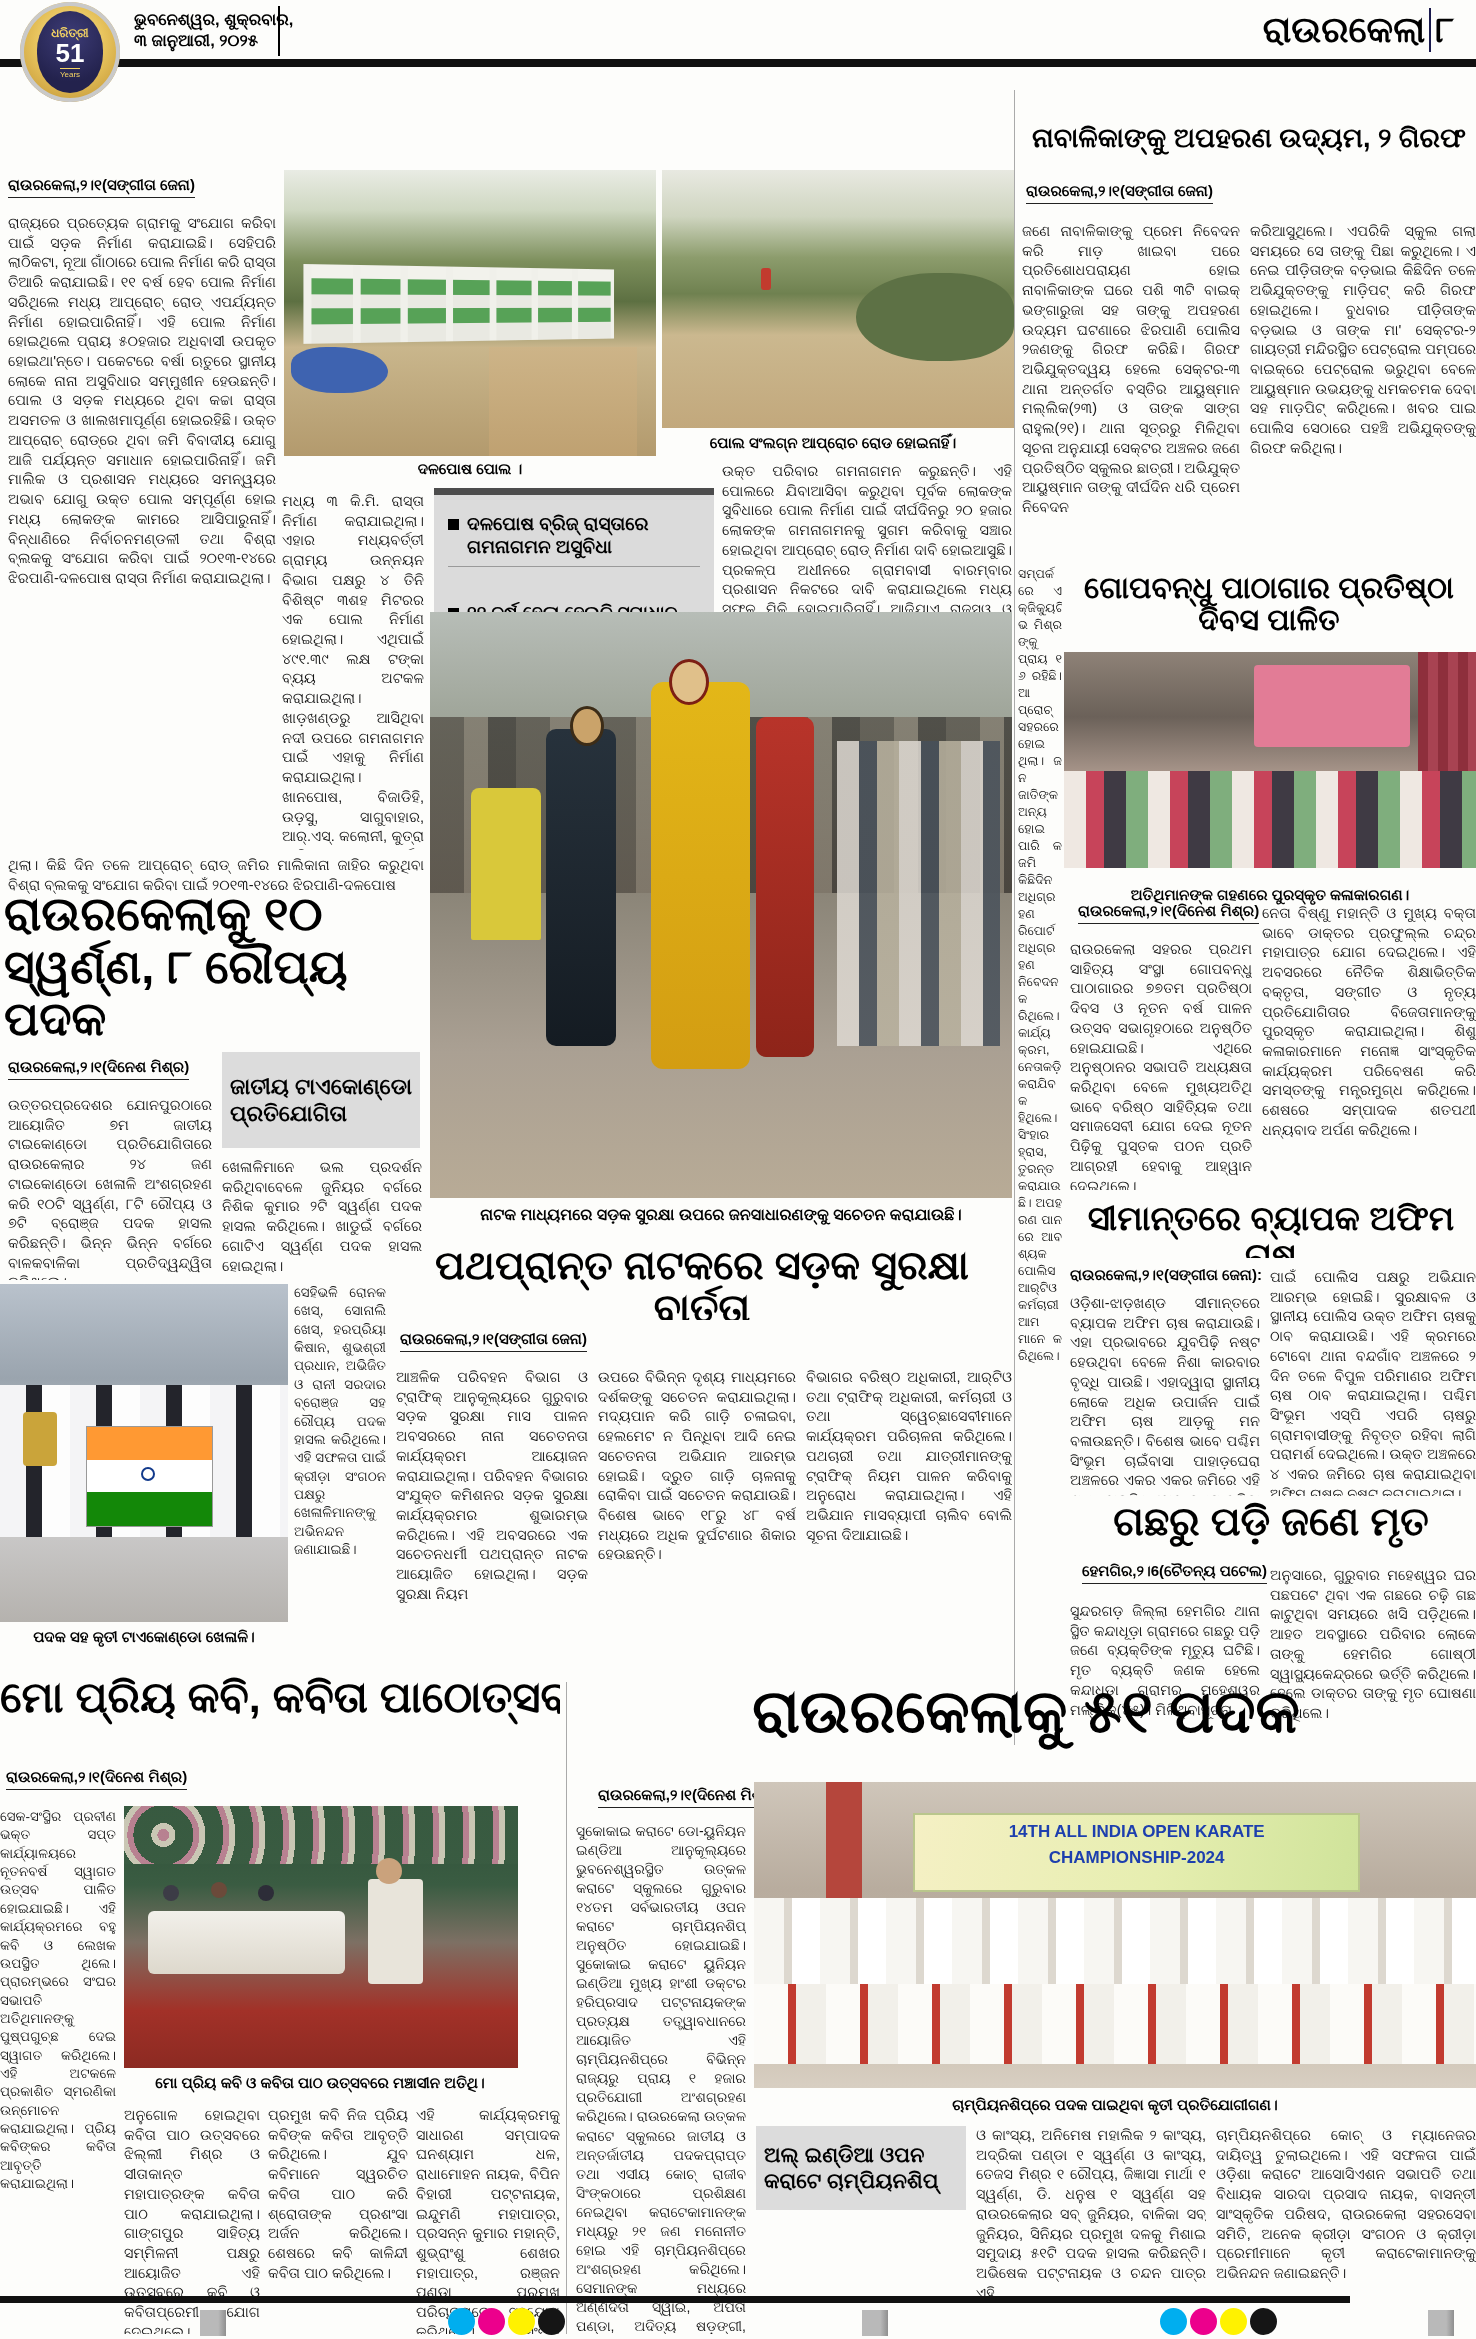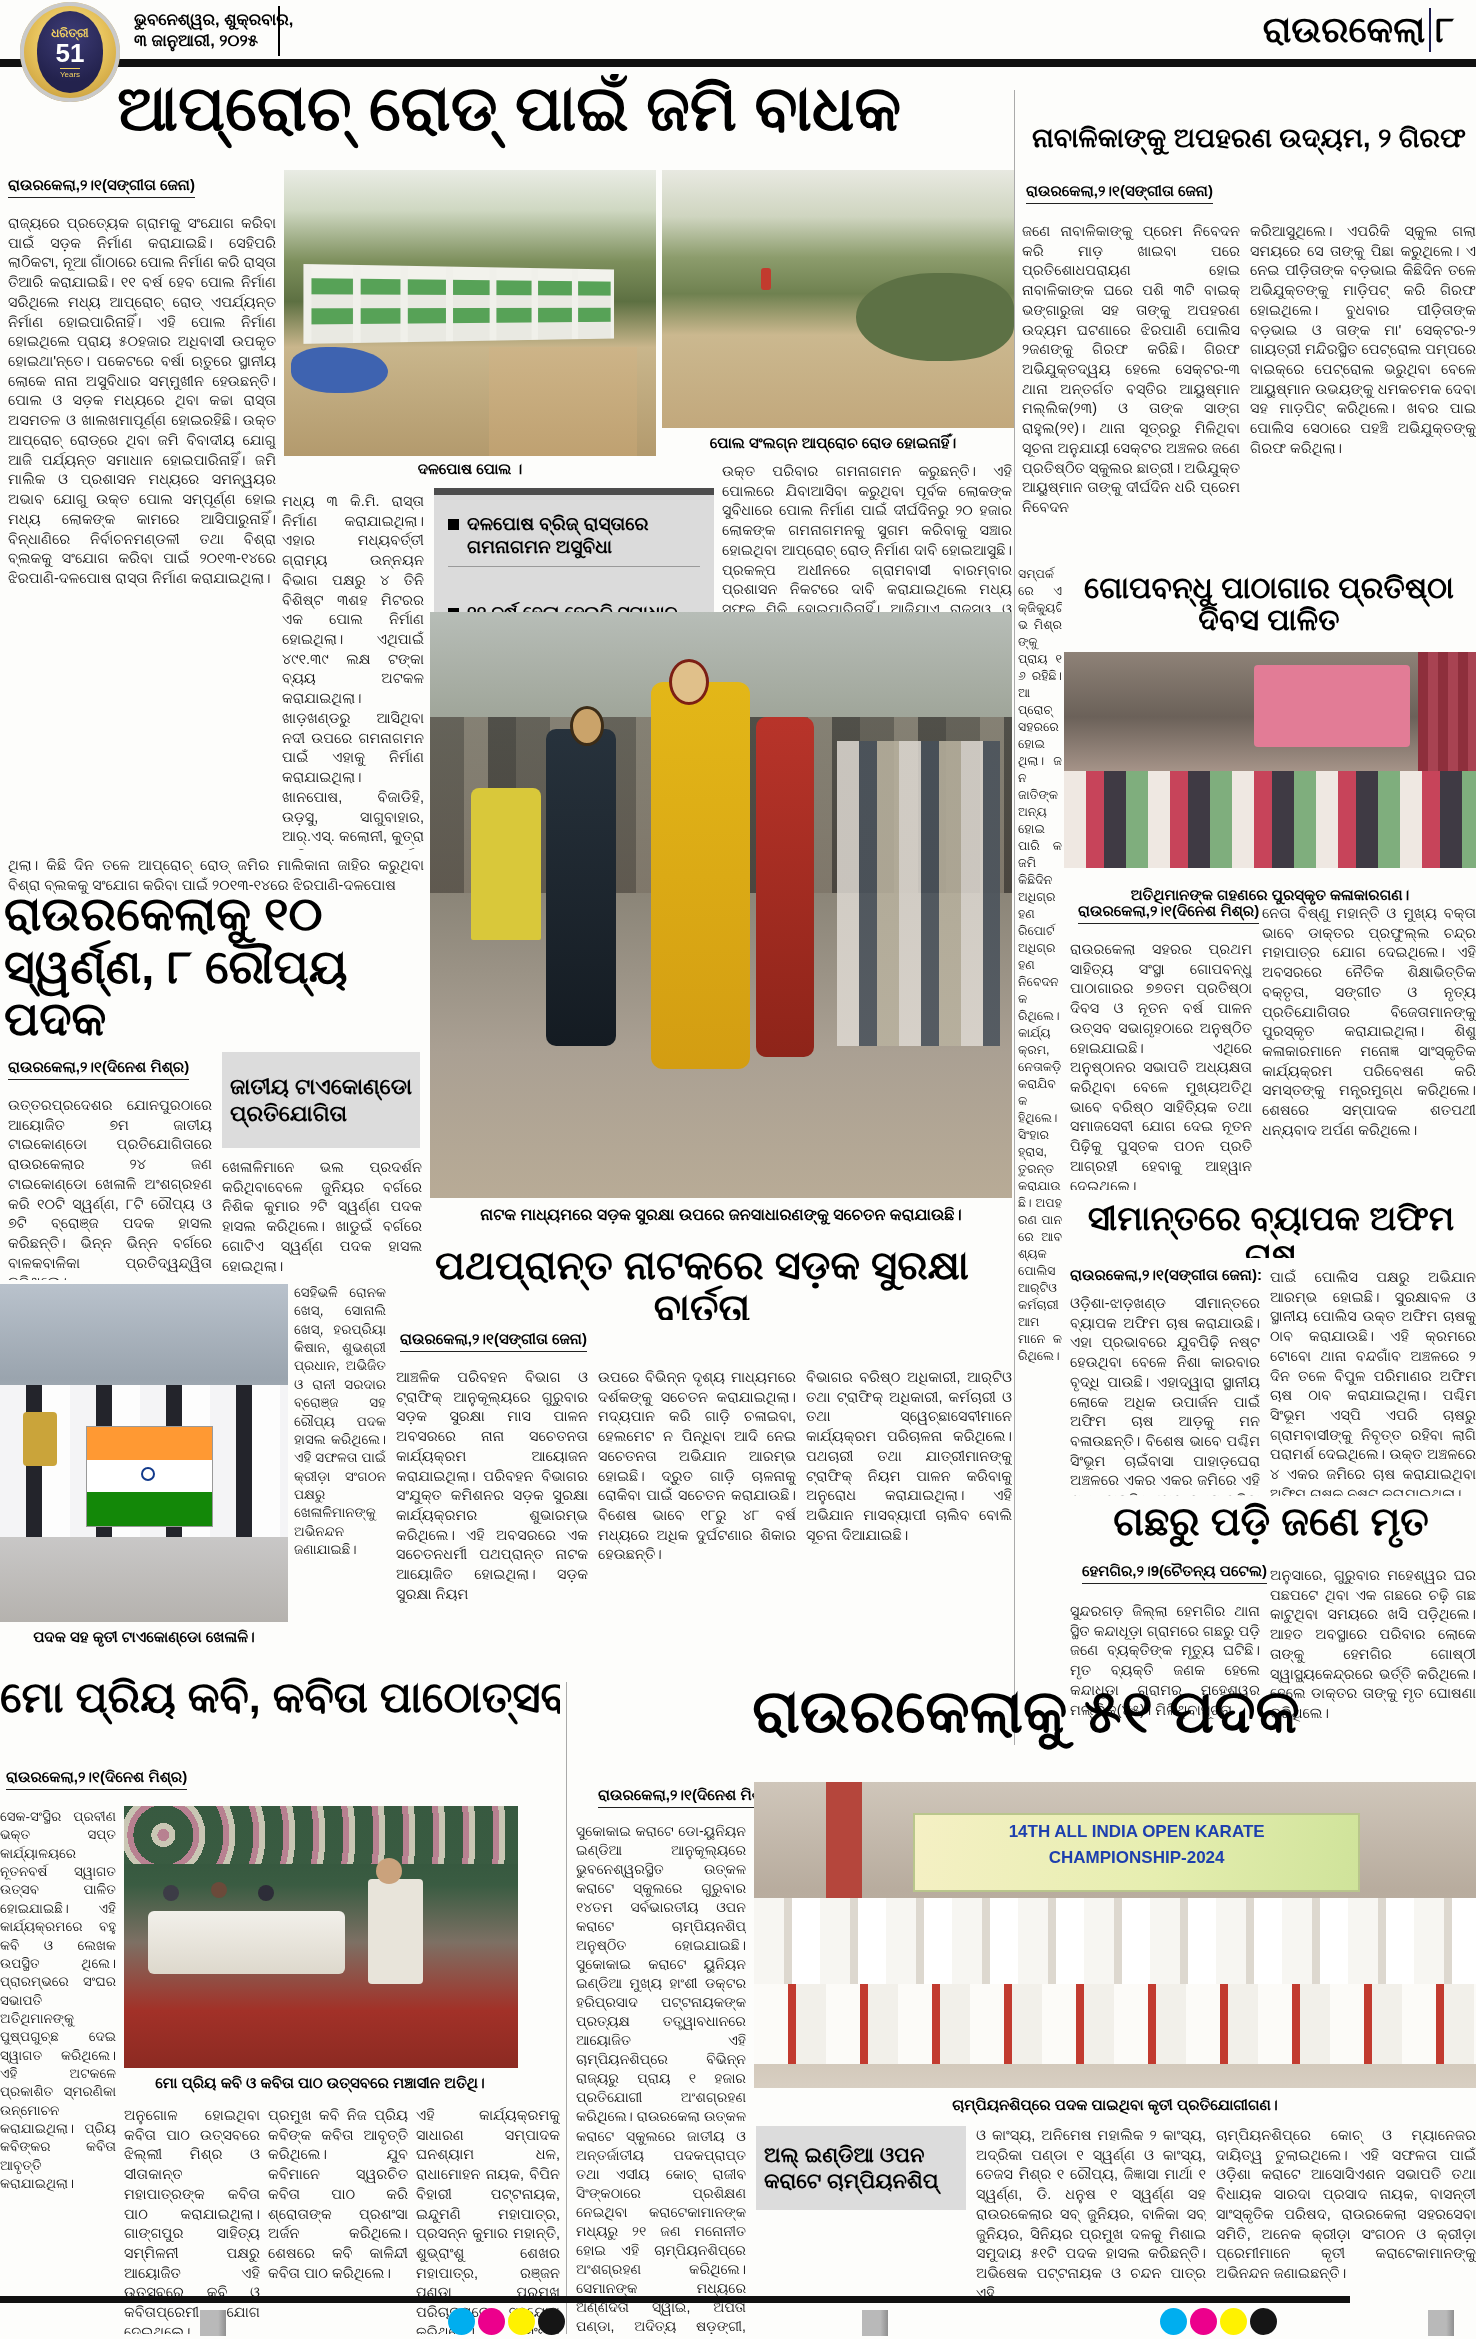--- a/index.html
+++ b/index.html
@@ -87,21 +87,20 @@
     <div>୩ ଜାନୁଆରୀ, ୨୦୨୫</div>
   </div>
   <div class="abs" style="left:278px;top:6px;width:2px;height:50px;background:#000;"></div>
   <div class="edition" style="right:22px;top:8px;">
     <div class="name">ରାଉରକେଲା</div>
     <div class="bar"></div>
     <div class="pg">୮</div>
   </div>
   <div class="hrule" style="left:0;top:59px;width:1476px;height:8px;"></div>
 
-  <div class="hl center" style="left:6px;top:74px;width:1006px;height:94px;font-size:63px;">ଆପ୍ରୋଚ୍ ରୋଡ୍ ପାଇଁ ଜମି ବାଧକ</div>
   <div class="byline" style="left:8px;top:176px;"><span>ରାଉରକେଲା,୨।୧(ସଙ୍ଗୀତା ଜେନା)</span></div>
   <div class="col" style="left:8px;top:214px;width:268px;height:638px;">ରାଜ୍ୟରେ ପ୍ରତ୍ୟେକ ଗ୍ରାମକୁ ସଂଯୋଗ କରିବା ପାଇଁ ସଡ଼କ ନିର୍ମାଣ କରାଯାଇଛି। ସେହିପରି ଲାଠିକଟା, ନୂଆ ଗାଁଠାରେ ପୋଲ ନିର୍ମାଣ କରି ରାସ୍ତା ତିଆରି କରାଯାଇଛି। ୧୧ ବର୍ଷ ହେବ ପୋଲ ନିର୍ମାଣ ସରିଥିଲେ ମଧ୍ୟ ଆପ୍ରୋଚ୍ ରୋଡ୍ ଏପର୍ଯ୍ୟନ୍ତ ନିର୍ମାଣ ହୋଇପାରିନାହିଁ। ଏହି ପୋଲ ନିର୍ମାଣ ହୋଇଥିଲେ ପ୍ରାୟ ୫୦ହଜାର ଅଧିବାସୀ ଉପକୃତ ହୋଇଥା'ନ୍ତେ। ପକେଟରେ ବର୍ଷା ଋତୁରେ ସ୍ଥାନୀୟ ଲୋକେ ନାନା ଅସୁବିଧାର ସମ୍ମୁଖୀନ ହେଉଛନ୍ତି। ପୋଲ ଓ ସଡ଼କ ମଧ୍ୟରେ ଥିବା କଚ୍ଚା ରାସ୍ତା ଅସମତଳ ଓ ଖାଲଖମାପୂର୍ଣ୍ଣ ହୋଇରହିଛି। ଉକ୍ତ ଆପ୍ରୋଚ୍ ରୋଡ୍‌ରେ ଥିବା ଜମି ବିବାଦୀୟ ଯୋଗୁ ଆଜି ପର୍ଯ୍ୟନ୍ତ ସମାଧାନ ହୋଇପାରିନାହିଁ। ଜମି ମାଲିକ ଓ ପ୍ରଶାସନ ମଧ୍ୟରେ ସମନ୍ୱୟର ଅଭାବ ଯୋଗୁ ଉକ୍ତ ପୋଲ ସମ୍ପୂର୍ଣ୍ଣ ହୋଇ ମଧ୍ୟ ଲୋକଙ୍କ କାମରେ ଆସିପାରୁନାହିଁ। ବିନ୍ଧାଣିରେ ନିର୍ବାଚନମଣ୍ଡଳୀ ତଥା ବିଶ୍ରା ବ୍ଲକକୁ ସଂଯୋଗ କରିବା ପାଇଁ ୨୦୧୩-୧୪ରେ ଝିରପାଣି-ଦଳପୋଷ ରାସ୍ତା ନିର୍ମାଣ କରାଯାଇଥିଲା।</div>
 
   <div class="photo" style="left:284px;top:170px;width:372px;height:286px;background:linear-gradient(to bottom,#e9ece4 0%,#cfd8c2 14%,#7d8f5c 32%,#5d7042 46%,#c9b68c 62%,#b39a6d 100%);">
     <div class="blob" style="left:8%;top:34%;width:84%;height:26%;background:repeating-linear-gradient(90deg,#f0f0ea 0 7px,rgba(0,0,0,0) 7px 44px),linear-gradient(#f2f2ec 0 18%,#57a257 18% 38%,#e9e9e2 38% 56%,#57a257 56% 76%,#e9e9e2 76% 100%);transform:perspective(300px) rotateY(8deg);"></div>
     <div class="blob" style="left:2%;top:62%;width:26%;height:16%;background:#3e63b0;border-radius:40% 60% 50% 50%;"></div>
     <div class="blob" style="left:55%;top:62%;width:40%;height:38%;background:linear-gradient(#cdb488,#bfa171);"></div>
   </div>
   <div class="caption" style="left:284px;top:460px;width:372px;">ଦଳପୋଷ ପୋଲ ।</div>
 
@@ -183,21 +182,21 @@
   <div class="col" style="left:396px;top:1368px;width:192px;height:264px;">ଆଞ୍ଚଳିକ ପରିବହନ ବିଭାଗ ଓ ଟ୍ରାଫିକ୍ ଆନୁକୂଲ୍ୟରେ ଗୁରୁବାର ସଡ଼କ ସୁରକ୍ଷା ମାସ ପାଳନ ଅବସରରେ ନାନା ସଚେତନତା କାର୍ଯ୍ୟକ୍ରମ ଆୟୋଜନ କରାଯାଇଥିଲା। ପରିବହନ ବିଭାଗର ସଂଯୁକ୍ତ କମିଶନର ସଡ଼କ ସୁରକ୍ଷା କାର୍ଯ୍ୟକ୍ରମର ଶୁଭାରମ୍ଭ କରିଥିଲେ। ଏହି ଅବସରରେ ଏକ ସଚେତନଧର୍ମୀ ପଥପ୍ରାନ୍ତ ନାଟକ ଆୟୋଜିତ ହୋଇଥିଲା। ସଡ଼କ ସୁରକ୍ଷା ନିୟମ</div>
   <div class="col" style="left:598px;top:1368px;width:198px;height:264px;">ଉପରେ ବିଭିନ୍ନ ଦୃଶ୍ୟ ମାଧ୍ୟମରେ ଦର୍ଶକଙ୍କୁ ସଚେତନ କରାଯାଇଥିଲା। ମଦ୍ୟପାନ କରି ଗାଡ଼ି ଚଳାଇବା, ହେଲମେଟ ନ ପିନ୍ଧିବା ଆଦି ନେଇ ସଚେତନତା ଅଭିଯାନ ଆରମ୍ଭ ହୋଇଛି। ଦ୍ରୁତ ଗାଡ଼ି ଚାଳନାକୁ ରୋକିବା ପାଇଁ ସଚେତନ କରାଯାଉଛି। ବିଶେଷ ଭାବେ ୧୮ରୁ ୪୮ ବର୍ଷ ମଧ୍ୟରେ ଅଧିକ ଦୁର୍ଘଟଣାର ଶିକାର ହେଉଛନ୍ତି।</div>
   <div class="col" style="left:806px;top:1368px;width:206px;height:264px;">ବିଭାଗର ବରିଷ୍ଠ ଅଧିକାରୀ, ଆର୍‌ଟିଓ ତଥା ଟ୍ରାଫିକ୍ ଅଧିକାରୀ, କର୍ମଚାରୀ ଓ ତଥା ସ୍ୱେଚ୍ଛାସେବୀମାନେ କାର୍ଯ୍ୟକ୍ରମ ପରିଚାଳନା କରିଥିଲେ। ପଥଚାରୀ ତଥା ଯାତ୍ରୀମାନଙ୍କୁ ଟ୍ରାଫିକ୍ ନିୟମ ପାଳନ କରିବାକୁ ଅନୁରୋଧ କରାଯାଇଥିଲା। ଏହି ଅଭିଯାନ ମାସବ୍ୟାପୀ ଚାଲିବ ବୋଲି ସୂଚନା ଦିଆଯାଇଛି।</div>
 
   <div class="hl center" style="left:1066px;top:1200px;width:410px;height:58px;font-size:34px;">ସୀମାନ୍ତରେ ବ୍ୟାପକ ଅଫିମ ଚାଷ</div>
   <div class="byline plain" style="left:1070px;top:1266px;"><span>ରାଉରକେଲା,୨।୧(ସଙ୍ଗୀତା ଜେନା):</span></div>
   <div class="col" style="left:1070px;top:1294px;width:190px;height:202px;">ଓଡ଼ିଶା-ଝାଡ଼ଖଣ୍ଡ ସୀମାନ୍ତରେ ବ୍ୟାପକ ଅଫିମ ଚାଷ କରାଯାଉଛି। ଏହା ପ୍ରଭାବରେ ଯୁବପିଢ଼ି ନଷ୍ଟ ହେଉଥିବା ବେଳେ ନିଶା କାରବାର ବୃଦ୍ଧି ପାଉଛି। ଏହାଦ୍ୱାରା ସ୍ଥାନୀୟ ଲୋକେ ଅଧିକ ଉପାର୍ଜନ ପାଇଁ ଅଫିମ ଚାଷ ଆଡ଼କୁ ମନ ବଳାଉଛନ୍ତି। ବିଶେଷ ଭାବେ ପଶ୍ଚିମ ସିଂଭୂମ ଚାଇଁବାସା ପାହାଡ଼ଘେରା ଅଞ୍ଚଳରେ ଏକର ଏକର ଜମିରେ ଏହି ଚାଷ ହୋଇଛି। ଏହାକୁ ନଷ୍ଟ କରିବା ସହ ସଚେତନ କରିବା</div>
   <div class="col" style="left:1270px;top:1268px;width:206px;height:228px;">ପାଇଁ ପୋଲିସ ପକ୍ଷରୁ ଅଭିଯାନ ଆରମ୍ଭ ହୋଇଛି। ସୁରକ୍ଷାବଳ ଓ ସ୍ଥାନୀୟ ପୋଲିସ ଉକ୍ତ ଅଫିମ ଚାଷକୁ ଠାବ କରାଯାଉଛି। ଏହି କ୍ରମରେ ଟୋବୋ ଥାନା ବନ୍ଦଗାଁବ ଅଞ୍ଚଳରେ ୨ ଦିନ ତଳେ ବିପୁଳ ପରିମାଣର ଅଫିମ ଚାଷ ଠାବ କରାଯାଇଥିଲା। ପଶ୍ଚିମ ସିଂଭୂମ ଏସ୍‌ପି ଏପରି ଚାଷରୁ ଗ୍ରାମବାସୀଙ୍କୁ ନିବୃତ୍ତ ରହିବା ଲାଗି ପରାମର୍ଶ ଦେଇଥିଲେ। ଉକ୍ତ ଅଞ୍ଚଳରେ ୪ ଏକର ଜମିରେ ଚାଷ କରାଯାଇଥିବା ଅଫିମ ଚାଷକୁ ନଷ୍ଟ କରାଯାଇଥିଲା।</div>
 
   <div class="hl center" style="left:1066px;top:1500px;width:410px;height:56px;font-size:40px;">ଗଛରୁ ପଡ଼ି ଜଣେ ମୃତ</div>
-  <div class="byline" style="left:1082px;top:1562px;"><span>ହେମଗିର,୨।9(ଚୈତନ୍ୟ ପଟେଲ)</span></div>
+  <div class="byline" style="left:1082px;top:1562px;"><span>ହେମଗିର,୨।6(ଚୈତନ୍ୟ ପଟେଲ)</span></div>
   <div class="col" style="left:1070px;top:1602px;width:190px;height:144px;">ସୁନ୍ଦରଗଡ଼ ଜିଲ୍ଲା ହେମଗିର ଥାନା ସ୍ଥିତ କନ୍ଦାଧୂଡ଼ା ଗ୍ରାମରେ ଗଛରୁ ପଡ଼ି ଜଣେ ବ୍ୟକ୍ତିଙ୍କ ମୃତ୍ୟୁ ଘଟିଛି। ମୃତ ବ୍ୟକ୍ତି ଜଣକ ହେଲେ କନ୍ଦାଧୂଡ଼ା ଗ୍ରାମର ମହେଶ୍ୱର ମଲ୍ଲିକ(୪୫)। ମିଳିଥିବାସୂଚନା</div>
   <div class="col" style="left:1270px;top:1566px;width:206px;height:180px;">ଅନୁସାରେ, ଗୁରୁବାର ମହେଶ୍ୱର ଘର ପଛପଟେ ଥିବା ଏକ ଗଛରେ ଚଢ଼ି ଗଛ କାଟୁଥିବା ସମୟରେ ଖସି ପଡ଼ିଥିଲେ। ଆହତ ଅବସ୍ଥାରେ ପରିବାର ଲୋକେ ତାଙ୍କୁ ହେମଗିର ଗୋଷ୍ଠୀ ସ୍ୱାସ୍ଥ୍ୟକେନ୍ଦ୍ରରେ ଭର୍ତ୍ତି କରିଥିଲେ। ହେଲେ ଡାକ୍ତର ତାଙ୍କୁ ମୃତ ଘୋଷଣା କରିଥିଲେ।</div>
 
   <div class="vrule" style="left:566px;top:1682px;height:652px;"></div>
   <div class="hl center" style="left:0;top:1674px;width:560px;height:86px;font-size:43px;white-space:nowrap;text-align:right;">ମୋ ପ୍ରିୟ କବି, କବିତା ପାଠୋତ୍ସବ</div>
   <div class="byline" style="left:6px;top:1768px;"><span>ରାଉରକେଲା,୨।୧(ଦିନେଶ ମିଶ୍ର)</span></div>
   <div class="photo" style="left:124px;top:1806px;width:394px;height:262px;background:linear-gradient(to bottom,#2e5038 0%,#3a5c42 30%,#7d7064 52%,#a23128 78%,#8c2a22 100%);">
     <div class="blob" style="left:0;top:0;width:100%;height:22%;background:repeating-radial-gradient(circle at 10% 50%,#d98ca6 0 6px,#efe3d2 6px 12px,#3a5c42 12px 30px);opacity:.8;"></div>
     <div class="blob" style="left:62%;top:28%;width:14%;height:40%;background:#e8e4da;border-radius:4px;"></div>
     <div class="blob" style="left:64%;top:20%;width:26px;height:26px;background:#caa27c;border-radius:50%;"></div>

